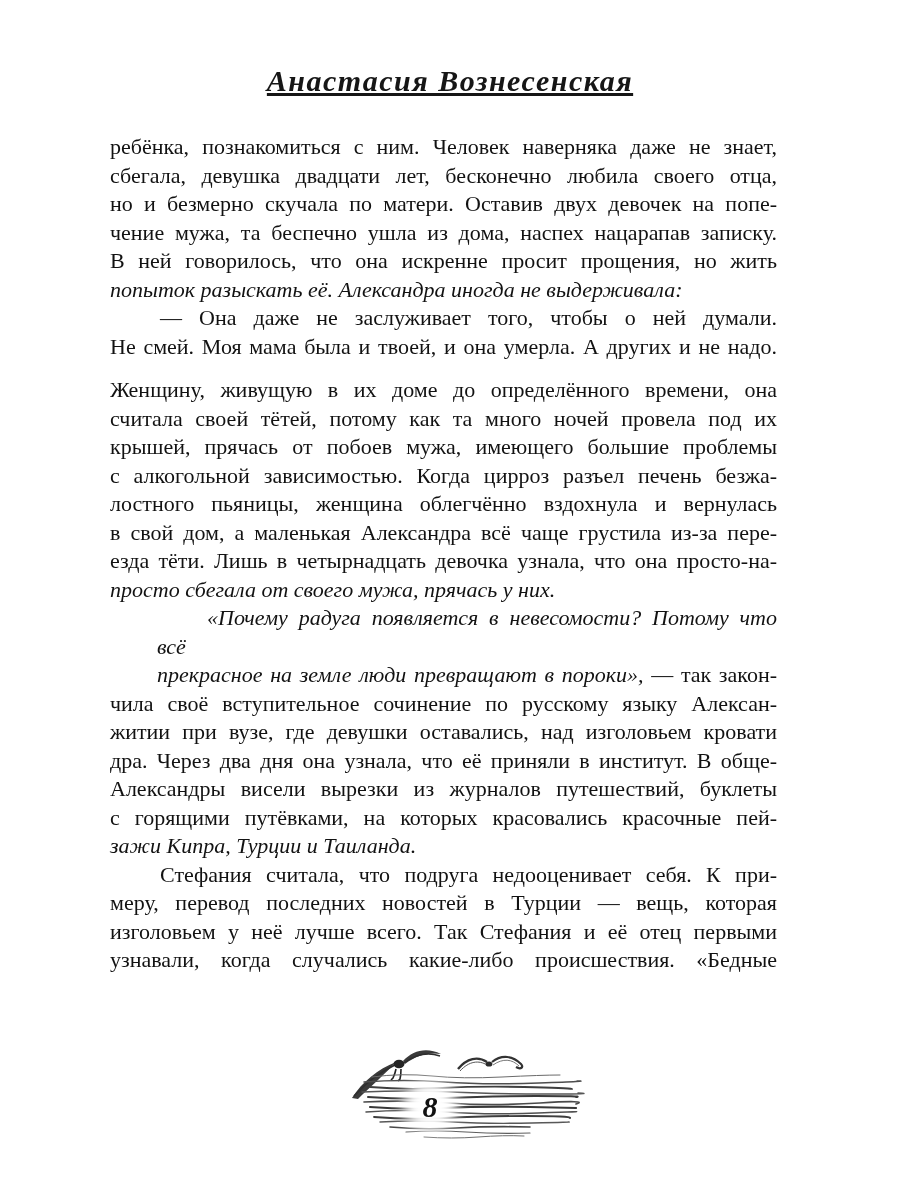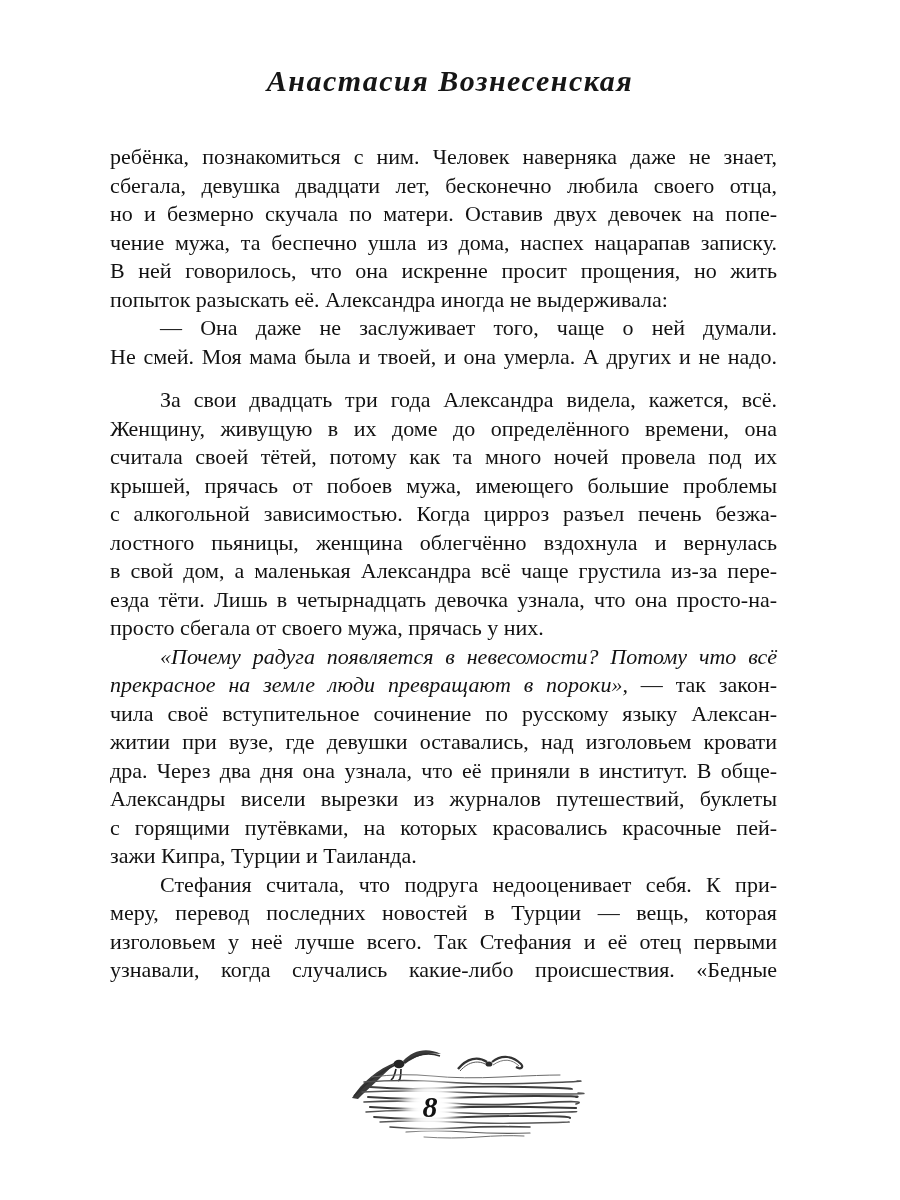--- a/index.html
+++ b/index.html
@@ -13,32 +13,33 @@
   }
   .page { position:absolute; inset:0; background:#ffffff; }
 
   .author-header {
     position:absolute; top:64px; left:0; width:900px;
     text-align:center;
     font-family:"Liberation Serif", serif;
     font-style:italic; font-weight:700;
     font-size:30px; letter-spacing:1.5px;
     color:#161616;
+    text-decoration:underline;
   }
 
   .text-col {
-    position:absolute; left:110px; top:143px; width:667px;
+    position:absolute; left:110px; top:133px; width:667px;
     font-size:22px; line-height:28.5px;
     color:#121212;
   }
   .ln { min-height:28.5px; }
   .j  { text-align:justify; text-align-last:justify; }
-  .l  { text-align:right; text-align-last:left; }
+  .l  { text-align:right; text-align-last:left;font-style:italic; }
   .ind { text-indent:50px; }
-  .it { font-style:italic; }
+  .it { font-style:italic;margin-left:47px; }
   .gap-before { margin-top:15px; }
 
   .footer-art {
     position:absolute; left:350px; top:1044px;
     width:250px; height:105px;
   }
   .footer-art svg { display:block; }
   .pgnum {
     font-family:"Liberation Serif", serif;
     font-style:italic; font-weight:600;
@@ -56,26 +57,25 @@
     <div>
       <div class="ln j">ребёнка, познакомиться с ним. Человек наверняка даже не знает,</div>
       <div class="ln j">сбегала, девушка двадцати лет, бесконечно любила своего отца,</div>
       <div class="ln j">но и безмерно скучала по матери. Оставив двух девочек на попе-</div>
       <div class="ln j">чение мужа, та беспечно ушла из дома, наспех нацарапав записку.</div>
       <div class="ln j">В ней говорилось, что она искренне просит прощения, но жить</div>
       <div class="ln l">попыток разыскать её. Александра иногда не выдерживала:</div>
     </div>
 
     <div>
-      <div class="ln j ind">— Она даже не заслуживает того, чаще о ней думали.</div>
+      <div class="ln j ind">— Она даже не заслуживает того, чтобы о ней думали.</div>
       <div class="ln j">Не смей. Моя мама была и твоей, и она умерла. А других и не надо.</div>
     </div>
 
     <div class="gap-before">
-      <div class="ln j ind">За свои двадцать три года Александра видела, кажется, всё.</div>
       <div class="ln j">Женщину, живущую в их доме до определённого времени, она</div>
       <div class="ln j">считала своей тётей, потому как та много ночей провела под их</div>
       <div class="ln j">крышей, прячась от побоев мужа, имеющего большие проблемы</div>
       <div class="ln j">с алкогольной зависимостью. Когда цирроз разъел печень безжа-</div>
       <div class="ln j">лостного пьяницы, женщина облегчённо вздохнула и вернулась</div>
       <div class="ln j">в свой дом, а маленькая Александра всё чаще грустила из-за пере-</div>
       <div class="ln j">езда тёти. Лишь в четырнадцать девочка узнала, что она просто-на-</div>
       <div class="ln l">просто сбегала от своего мужа, прячась у них.</div>
     </div>
 

